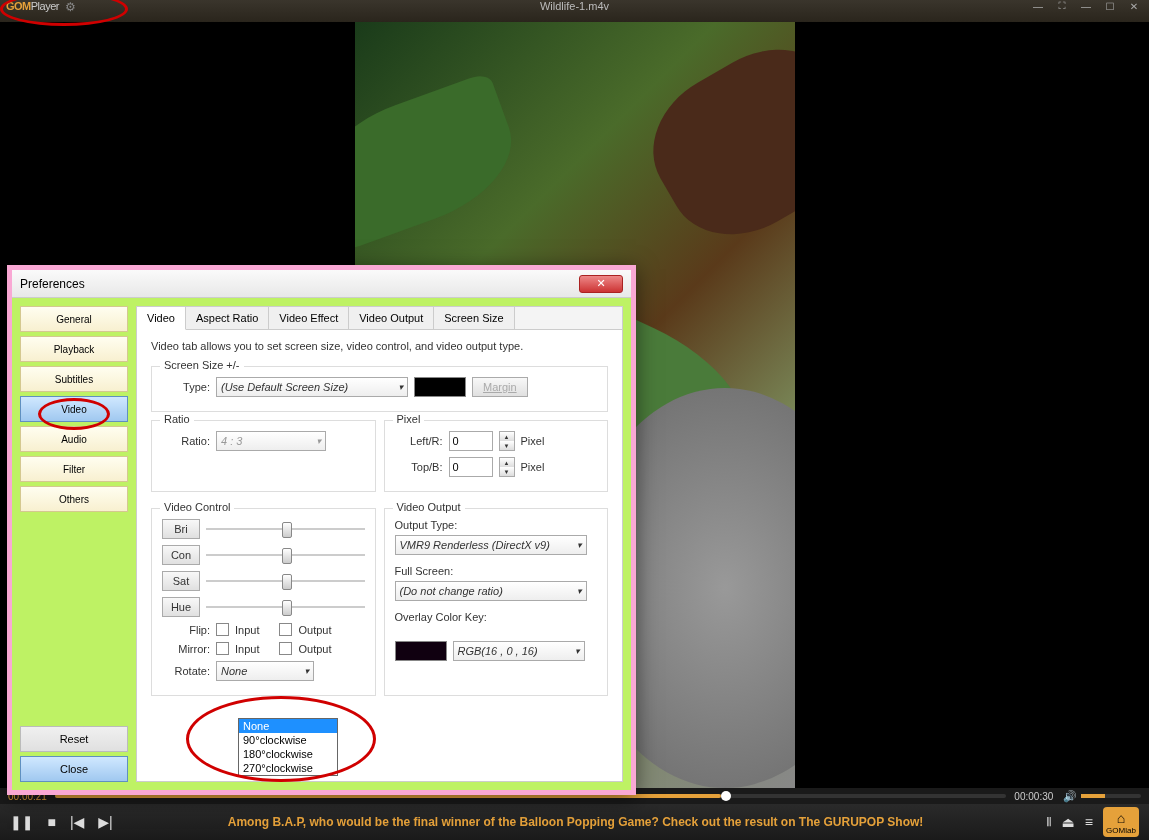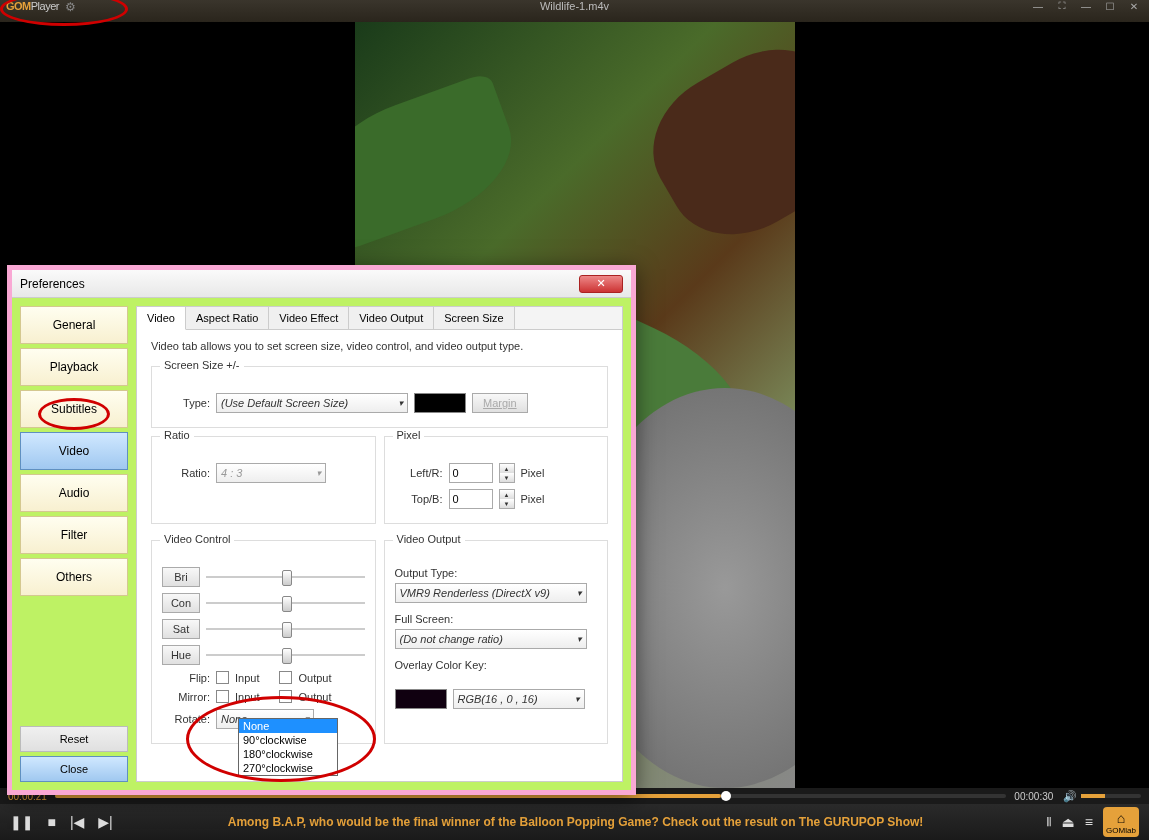--- a/index.html
+++ b/index.html
@@ -36,34 +36,34 @@
 .marquee { flex:1; text-align:center; color:#e5a13a; font-size:12px; font-weight:bold; white-space:nowrap; overflow:hidden;}
 .cb-right { display:flex; align-items:center; gap:10px; margin-left:8px;}
 .home { width:36px; height:30px; background:#e5a13a; border-radius:4px; display:flex; flex-direction:column; align-items:center; justify-content:center; font-size:8px; color:#000;}
 
 
 .prefs { position:absolute; left:7px; top:265px; width:629px; height:530px; background:#bef264; border:5px solid #f9a8d4; box-shadow:0 4px 20px rgba(0,0,0,0.5); z-index:10;}
 .prefs-title { height:28px; background:linear-gradient(#fafafa,#e8e8e8); border-bottom:1px solid #ccc; display:flex; align-items:center; padding:0 8px; font-size:12px;}
 .prefs-close { margin-left:auto; width:44px; height:18px; background:linear-gradient(#e88,#c33); border:1px solid #a22; border-radius:3px; color:#fff; display:flex; align-items:center; justify-content:center; font-size:11px; cursor:pointer;}
 .prefs-body { display:flex; height:calc(100% - 28px); padding:8px; gap:8px;}
 .sidebar { width:108px; display:flex; flex-direction:column; gap:4px;}
-.side-btn { height:38px; background:linear-gradient(#fffef0,#f8f0d0); border:1px solid #d4c890; font-size:12px; display:flex; align-items:center; justify-content:center; cursor:pointer;}
+.side-btn { height:26px; background:linear-gradient(#fffef0,#f8f0d0); border:1px solid #d4c890; font-size:10px; display:flex; align-items:center; justify-content:center; cursor:pointer;}
 .side-btn.active { background:linear-gradient(#d0e8ff,#a0c8f0); border-color:#6090c0;}
 .side-spacer { flex:1; }
 .side-bottom { height:26px; background:linear-gradient(#f0f0f0,#e0e0e0); border:1px solid #bbb; font-size:11px; display:flex; align-items:center; justify-content:center; cursor:pointer;}
 .side-bottom.blue { background:linear-gradient(#d0e8ff,#a0c8f0); border-color:#6090c0;}
 
 .main { flex:1; border:1px solid #ccc; background:#fff; padding:0; position:relative;}
 .tabs { display:flex; border-bottom:1px solid #ccc; background:#f4f4f4;}
 .tab { padding:5px 10px; font-size:11px; border-right:1px solid #ccc; cursor:pointer; background:#f0f0f0;}
 .tab.active { background:#fff; border-bottom:1px solid #fff; margin-bottom:-1px;}
 .content { padding:10px 14px; font-size:11px; color:#333;}
 .desc { margin-bottom:14px;}
 
-.group { border:1px solid #ddd; padding:26px 10px 8px; margin-bottom:8px; position:relative;}
+.group { border:1px solid #ddd; padding:10px 10px 8px; margin-bottom:8px; position:relative;}
 .group-title { position:absolute; top:-8px; left:8px; background:#fff; padding:0 4px; font-size:11px;}
 .row { display:flex; align-items:center; gap:6px; margin-bottom:6px;}
 .lbl { min-width:48px; text-align:right; font-size:11px;}
 .selectbox { height:20px; border:1px solid #aaa; background:linear-gradient(#fff,#eee); font-size:11px; padding:0 18px 0 4px; position:relative; display:flex; align-items:center;font-style:italic;}
 .selectbox::after { content:'▾'; position:absolute; right:4px; font-size:9px;}
 .btn { height:20px; padding:0 10px; border:1px solid #aaa; background:linear-gradient(#f8f8f8,#e0e0e0); font-size:11px; display:flex; align-items:center; cursor:pointer;}
 .btn.disabled { color:#aaa;text-decoration:underline;}
 .swatch { width:52px; height:20px; background:#000; border:1px solid #888;}
 .swatch.purple { background:#100010;}
 .inputnum { width:44px; height:20px; border:1px solid #aaa; font-size:11px; padding:0 3px; background:#fff;}

